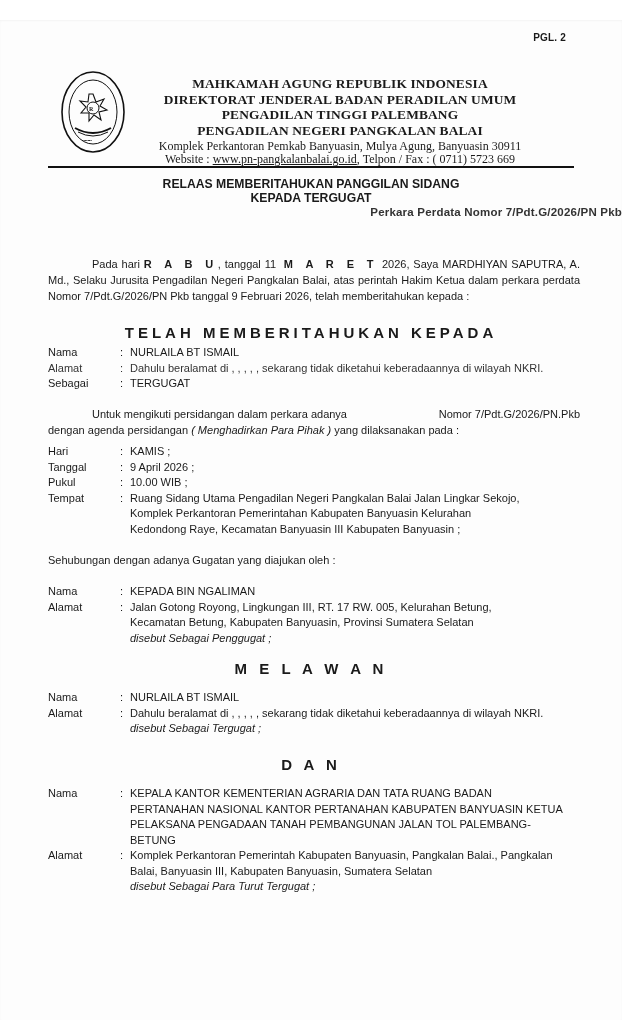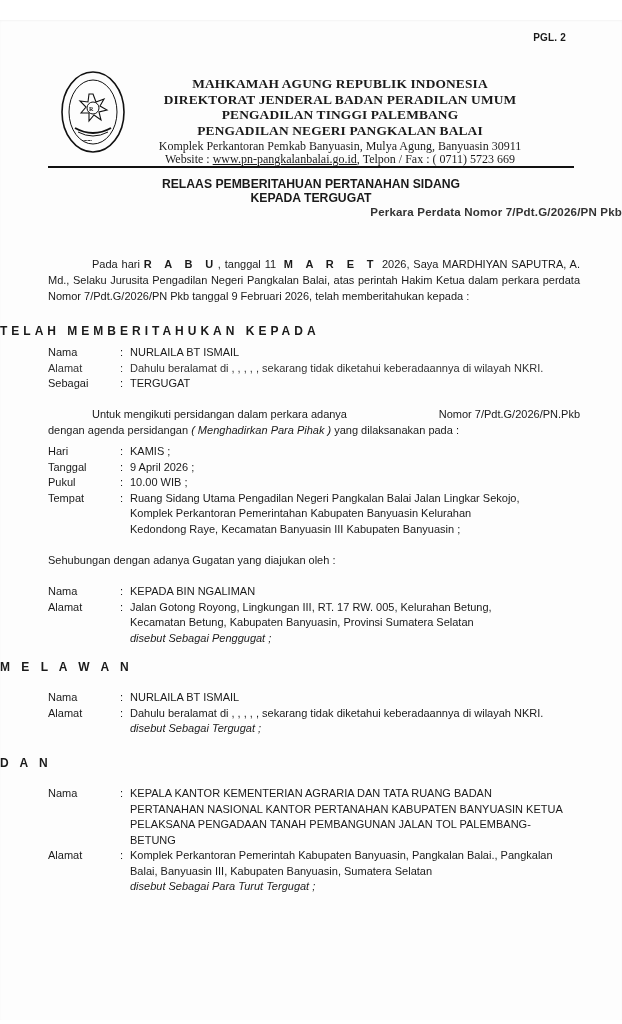--- a/index.html
+++ b/index.html
@@ -39,22 +39,22 @@
   .t3 { top: 206px; font-size: 11.5px; color: #333; letter-spacing: 0.2px; text-align: right; }
 
   .body { position: absolute; left: 48px; width: 532px; font-size: 11px; line-height: 16px; }
   .p1 { top: 256px; text-align: justify; }
   .p1 .indent { display: inline-block; width: 44px; }
   .spaced { letter-spacing: 4.5px; font-weight: bold; }
   .b { font-weight: normal; }
   .i { font-style: italic; }
 
   .heading {
-    position: absolute; left: 0; width: 622px; text-align: left;
-    font-weight: bold; font-size: 12px; letter-spacing: 4px;
+    position: absolute; left: 0; width: 622px; text-align: center;
+    font-weight: bold; font-size: 15px; letter-spacing: 4px;
   }
 
   .kv { position: absolute; left: 48px; width: 540px; font-size: 11px; }
   .row { display: flex; line-height: 15.5px; }
   .row .k { width: 72px; flex: none; }
   .row .c { width: 10px; flex: none; }
   .row .v { flex: 1; }
   .strike { color: #333; }
 
   .p2 { top: 406px; }
@@ -87,21 +87,21 @@
   <div class="l">MAHKAMAH AGUNG REPUBLIK INDONESIA</div>
   <div class="l">DIREKTORAT JENDERAL BADAN PERADILAN UMUM</div>
   <div class="l">PENGADILAN TINGGI PALEMBANG</div>
   <div class="l">PENGADILAN NEGERI PANGKALAN BALAI</div>
   <div class="addr">Komplek Perkantoran Pemkab Banyuasin, Mulya Agung, Banyuasin 30911</div>
   <div class="addr" style="margin-top:0"><span>Website : </span><u>www.pn-pangkalanbalai.go.id</u><span>, Telpon / Fax : ( 0711)  5723 669</span></div>
 </div>
 
 <div class="rule"></div>
 
-<div class="title t1">RELAAS PEMBERITAHUAN PERTANAHAN SIDANG</div>
+<div class="title t1">RELAAS MEMBERITAHUKAN PANGGILAN SIDANG</div>
 <div class="title t2">KEPADA TERGUGAT</div>
 <div class="title t3">Perkara Perdata Nomor 7/Pdt.G/2026/PN Pkb</div>
 
 <div class="body p1"><span class="indent"></span><span>Pada hari </span><span class="spaced">R A B U</span><span>, tanggal </span><span class="b">11</span>&nbsp;&nbsp;<span class="spaced">M A R E T</span><span class="b"> 2026,</span><span> Saya </span><span class="b">MARDHIYAN SAPUTRA, A. Md.,</span><span> Selaku Jurusita Pengadilan Negeri Pangkalan Balai, atas perintah Hakim Ketua dalam perkara perdata </span><span class="b">Nomor 7/Pdt.G/2026/PN Pkb</span><span> tanggal </span><span class="b">9 Februari 2026,</span><span> telah memberitahukan kepada :</span></div>
 
 <div class="heading" style="top:324px">TELAH MEMBERITAHUKAN KEPADA</div>
 
 <div class="kv" style="top:345px">
   <div class="row">
       <span class="k">Nama</span>

